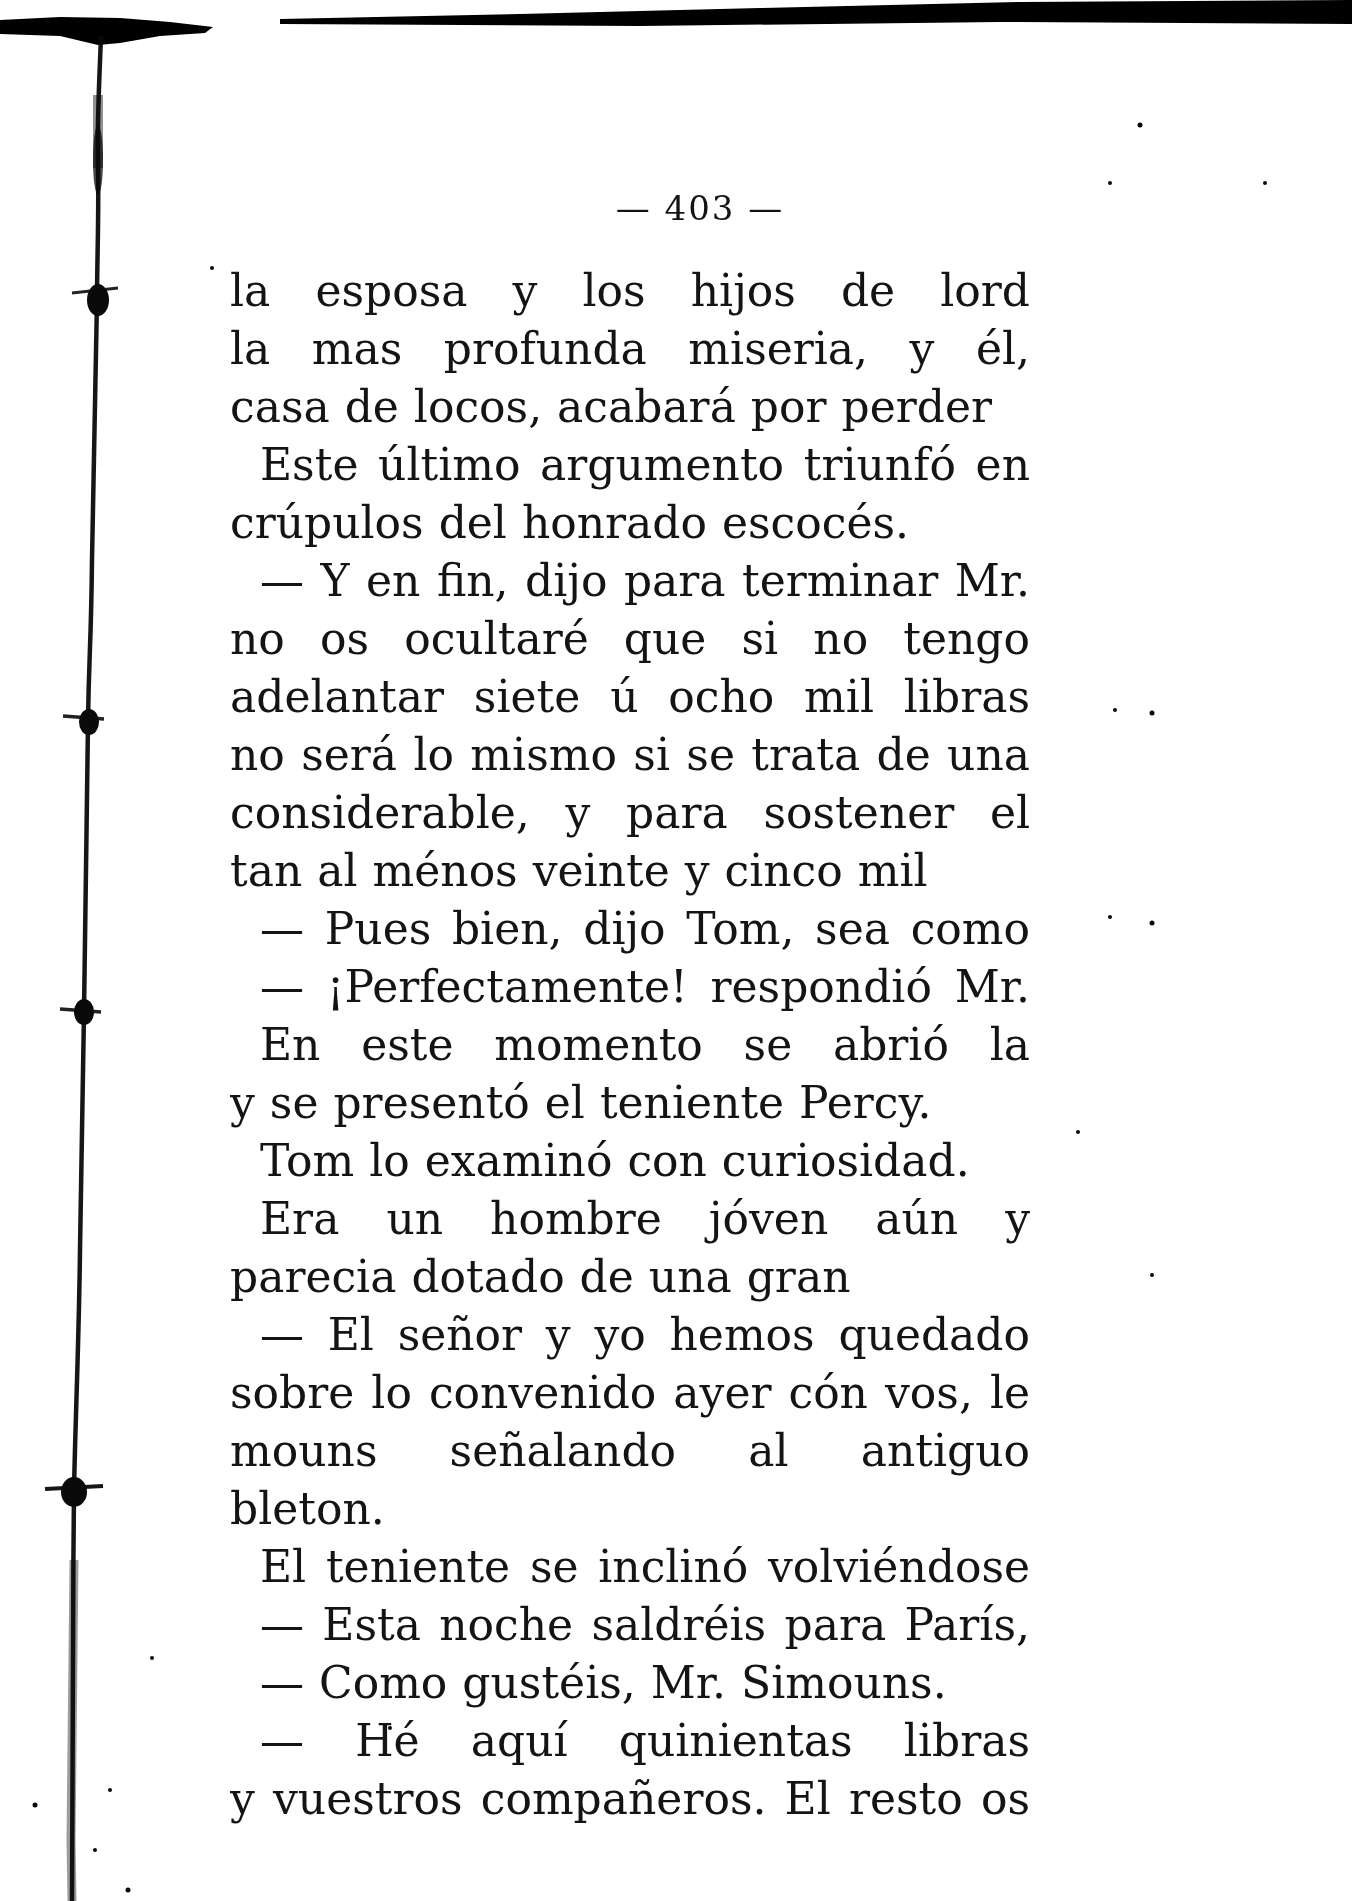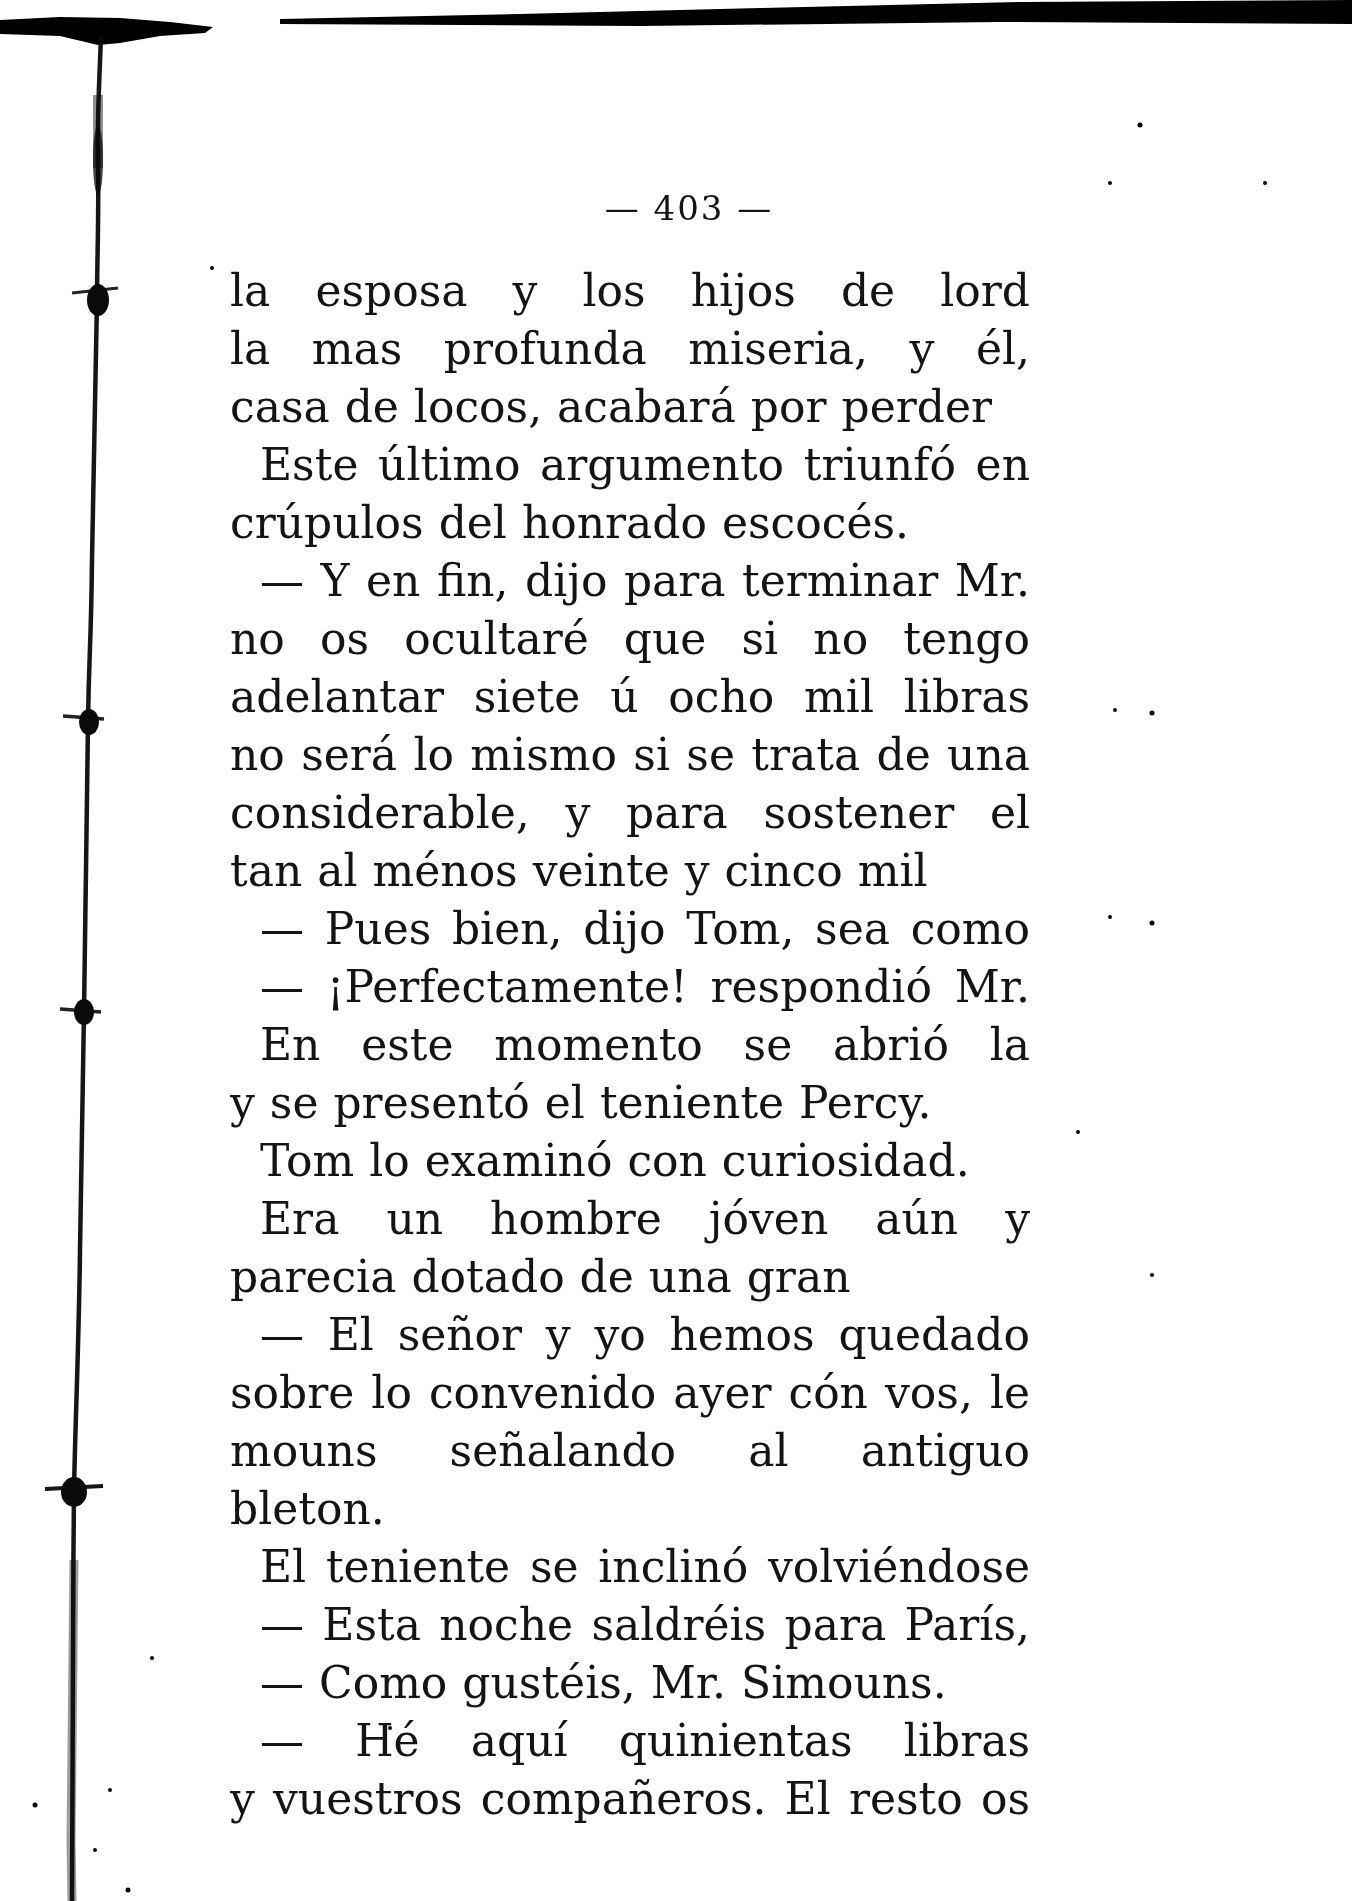--- a/index.html
+++ b/index.html
@@ -23,21 +23,21 @@
   .corner-blob {
     position: absolute; left: 0; top: 15px; width: 215px; height: 33px;
     background: #000;
     clip-path: polygon(0px 5px, 60px 2px, 120px 3px, 170px 7px, 213px 12px,
                        205px 18px, 160px 21px, 120px 28px, 98px 30px, 60px 21px, 0px 19px);
   }
   .thread-svg { position: absolute; left: 0; top: 0; pointer-events: none; }
 
   
   .page-number {
-    position: absolute; left: 289px; top: 188px; width: 800px;
+    position: absolute; left: 300px; top: 188px; width: 800px;
     text-align: center;
     font-size: 34px; letter-spacing: 2px;
   }
 
   
   .text-column {
     position: absolute; left: 230px; top: 262px; width: 800px;
   }
   .textline {
     height: 58px; line-height: 58px;

